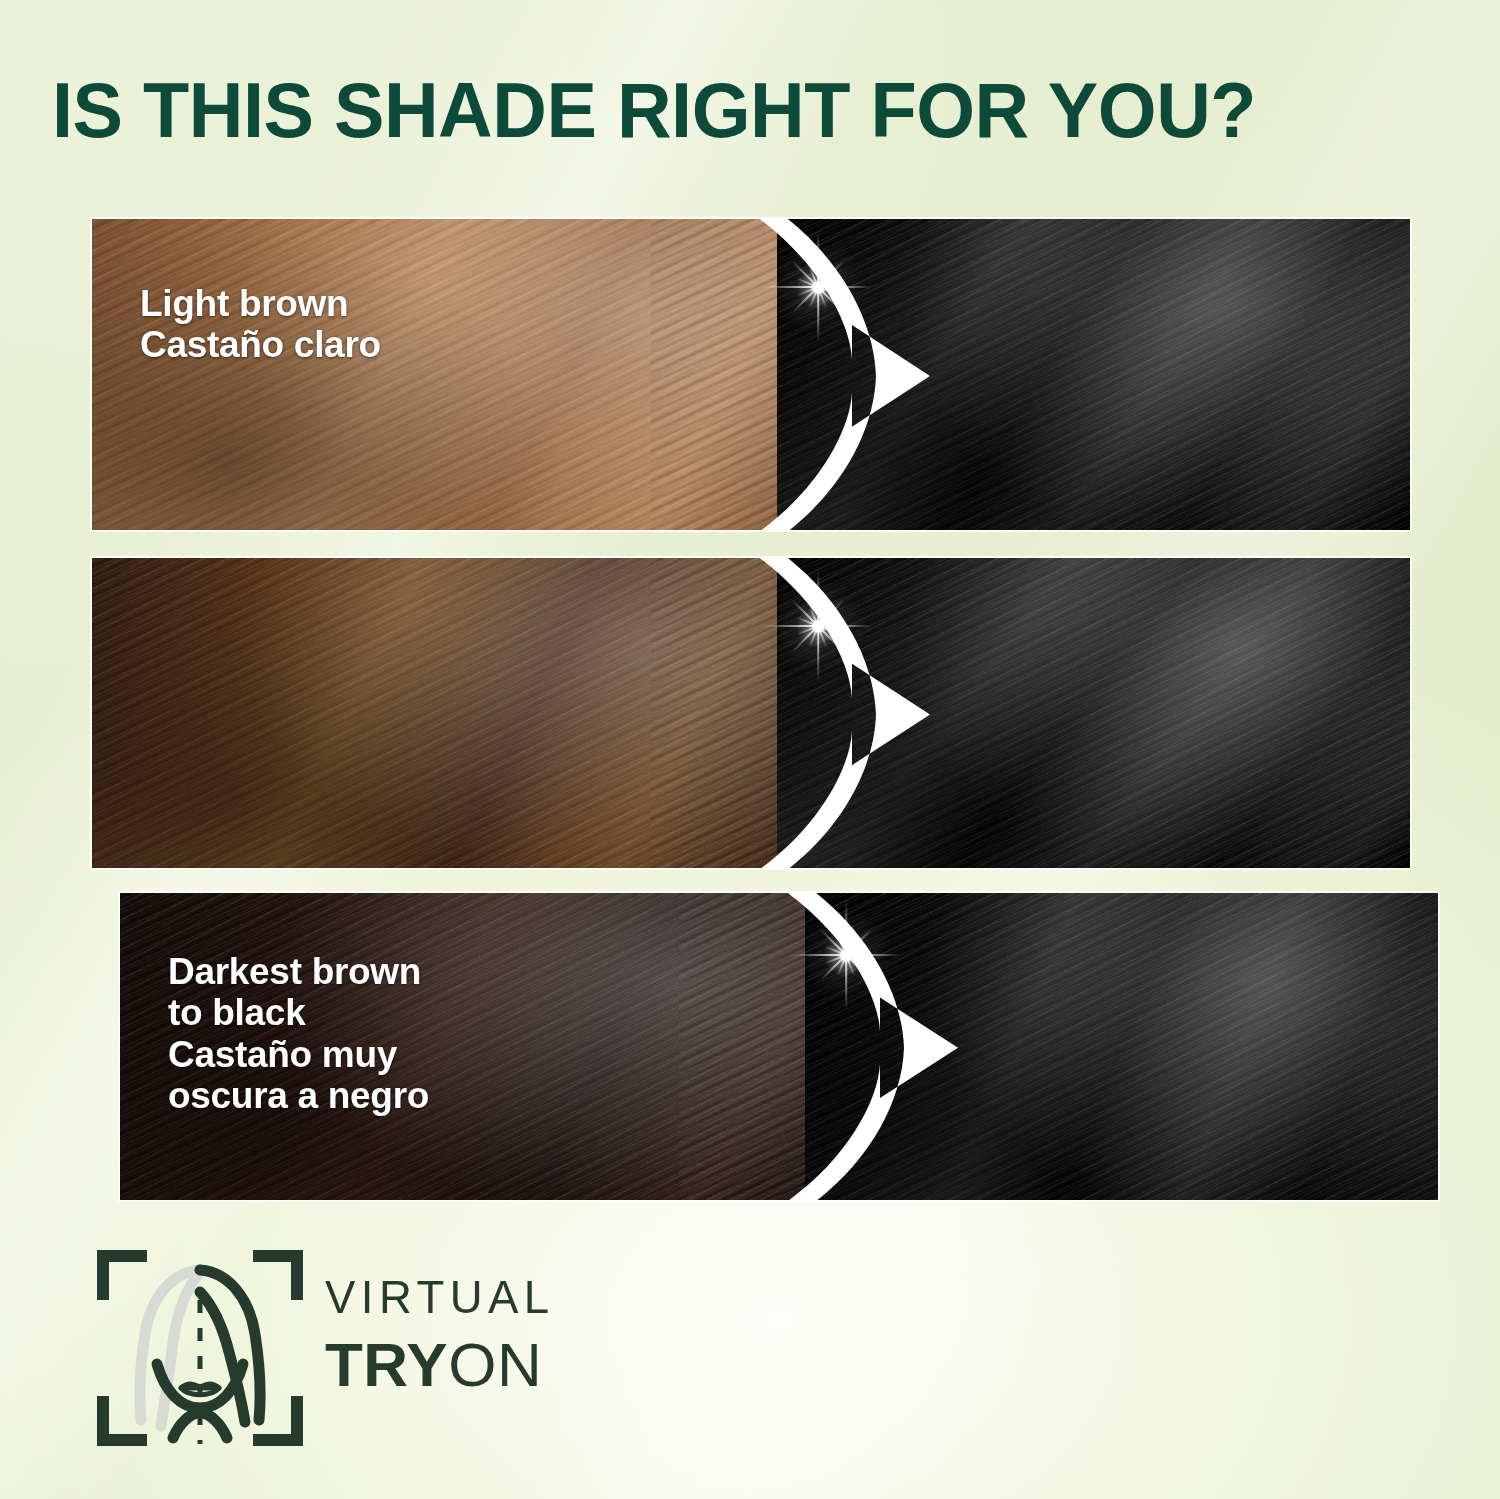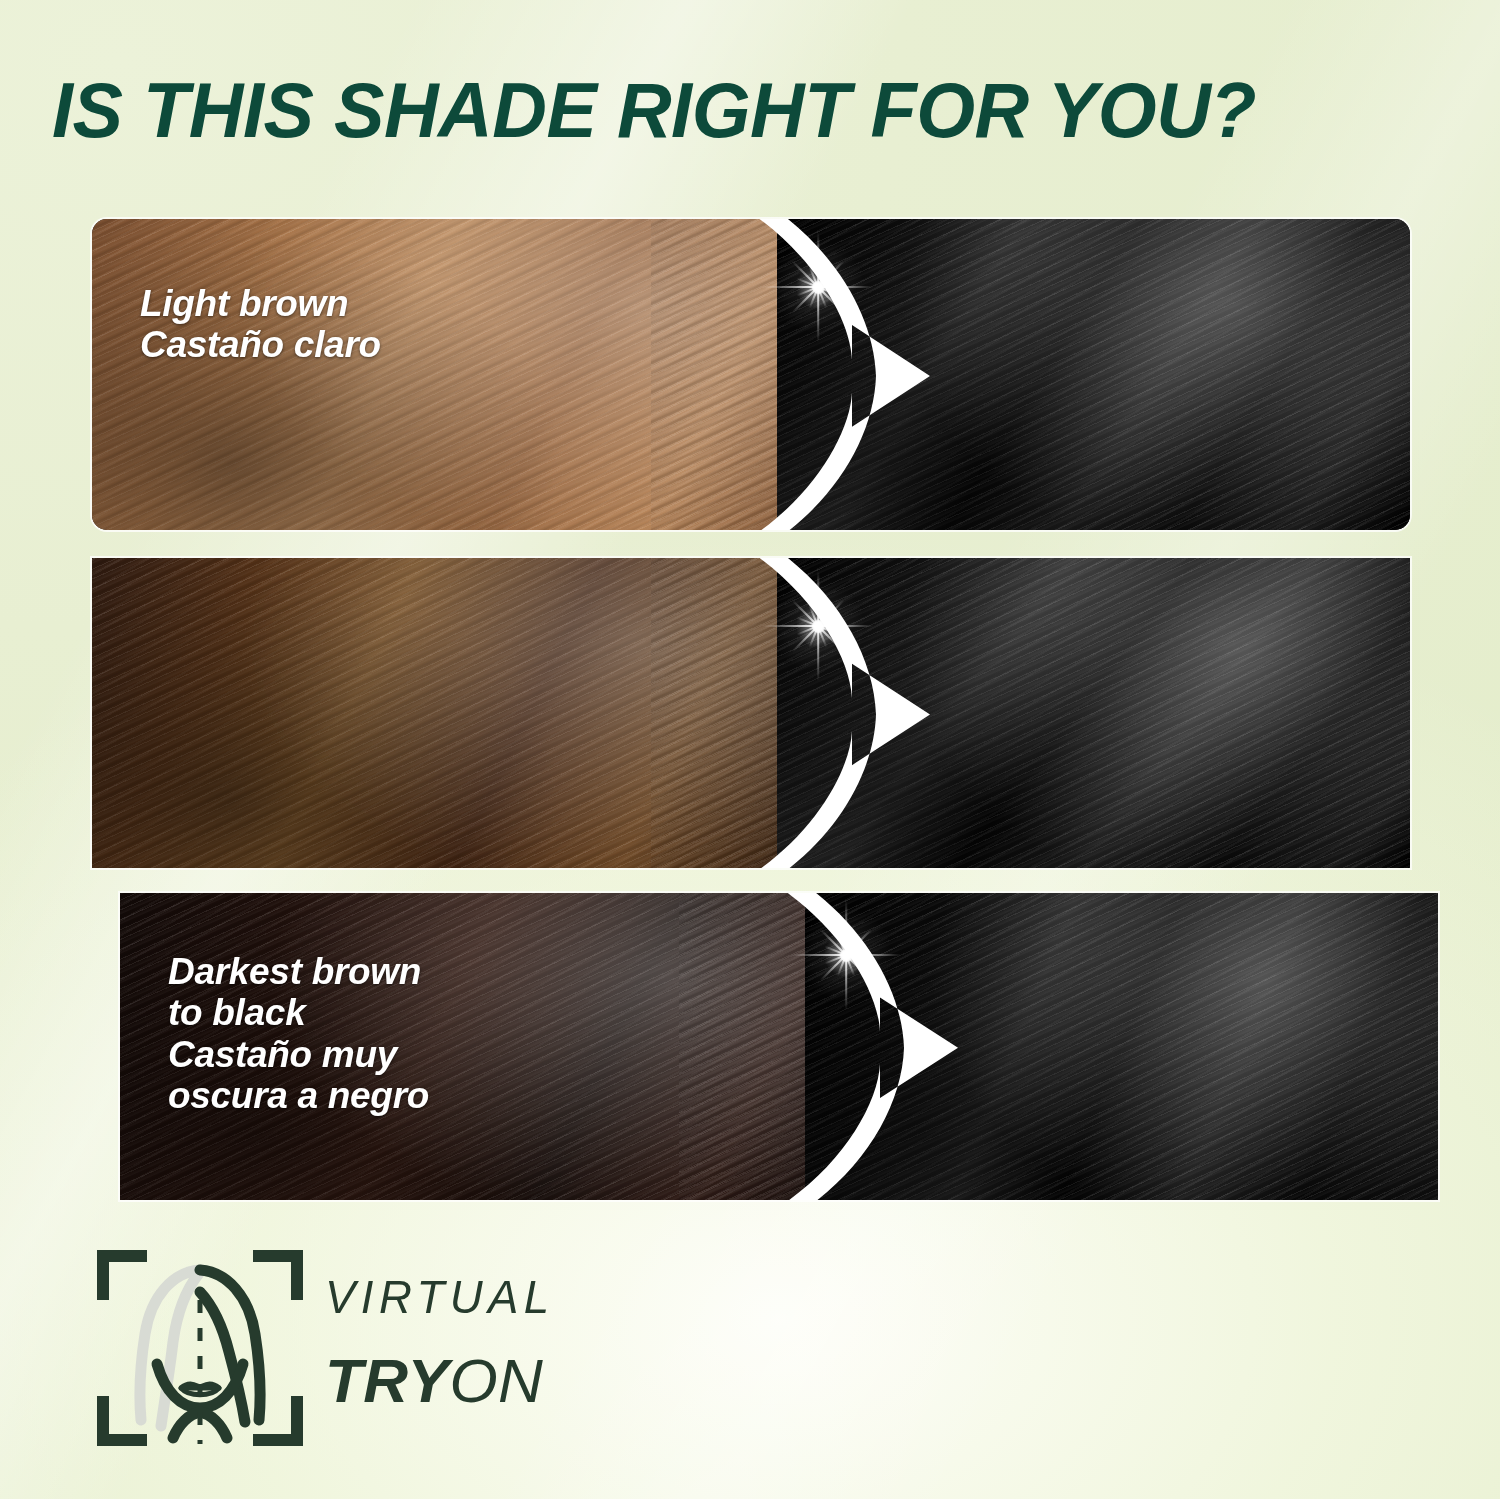--- a/index.html
+++ b/index.html
@@ -11,21 +11,20 @@
   }
 
   
   #page {
     position:relative;
     width:1500px; height:1499px;
     background:
       radial-gradient(115% 80% at 52% 88%, rgba(255,255,250,0.95) 0%, rgba(250,253,236,0.55) 32%, rgba(255,255,255,0) 66%),
       radial-gradient(130% 95% at 8% 4%, #ecf2d9 0%, #e8efd2 40%, #e4edcb 100%),
       linear-gradient(135deg, #eaf0d6 0%, #eef3de 45%, #e3edc9 100%);
-    font-style: italic;
   }
   
   #page::before{
     content:"";
     position:absolute; inset:0;
     background:
       linear-gradient(118deg, rgba(255,255,255,0) 18%, rgba(255,255,255,0.42) 30%, rgba(255,255,255,0) 40%),
       linear-gradient(118deg, rgba(255,255,255,0) 56%, rgba(255,255,255,0.28) 66%, rgba(255,255,255,0) 76%);
     pointer-events:none;
   }
@@ -47,21 +46,21 @@
 
   
   .panel {
     position:absolute;
     left:92px;
     width:1318px;
     overflow:hidden;
     background:#0a0708;
     box-shadow:0 0 0 2px rgba(255,255,255,0.75);
   }
-  #panel-0 { top:219px;  height:311px;border-radius:15px; }
+  #panel-0 { top:219px;  height:311px; }
   #panel-1 { top:558px;  height:310px; }
   #panel-2 { top:893px;  height:307px;margin-left:28px; }
 
   
   .swatch-left {
     position:absolute;
     left:0; top:0; bottom:0;
     width:58%;
   }
   
@@ -197,21 +196,21 @@
     line-height:1.0;
   }
   .vto-virtual {
     font-size:46px;
     font-weight:normal;
     letter-spacing:5.5px;
     transform:scaleX(0.99);
     transform-origin:left center;
   }
   .vto-tryon {
-    margin-top:30px;
+    margin-top:14px;
     font-size:62px;
     letter-spacing:0.5px;
   }
   .vto-tryon .bold { font-weight:bold; }
   .vto-tryon .light { font-weight:normal; }
 </style>
 </head>
 <body>
 
 <div id="page">

